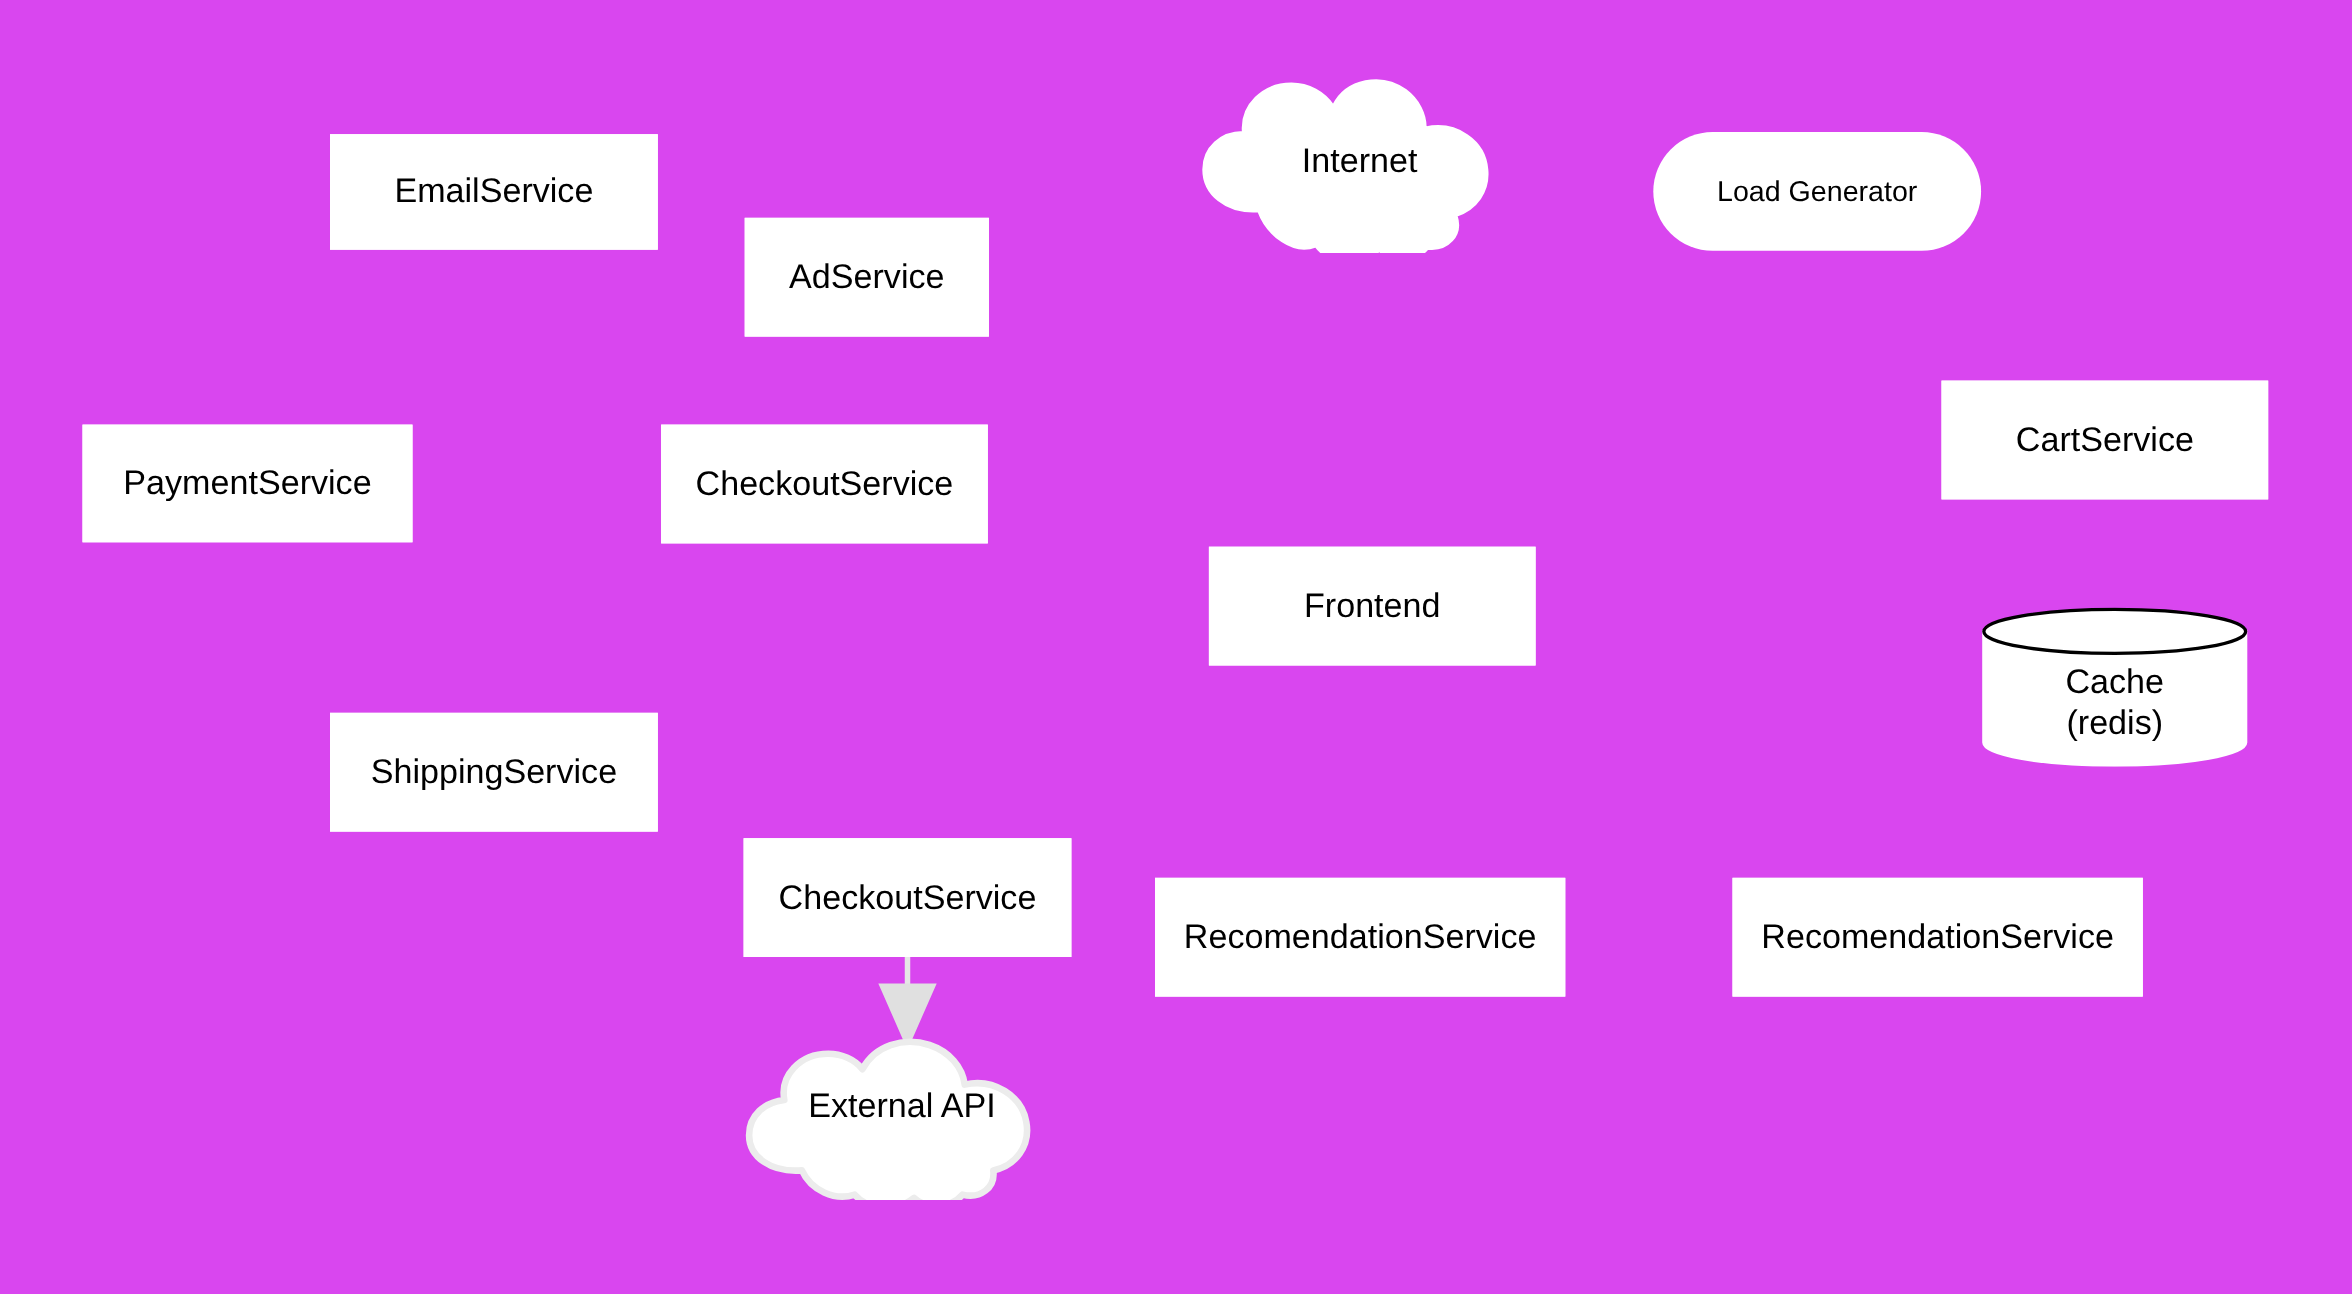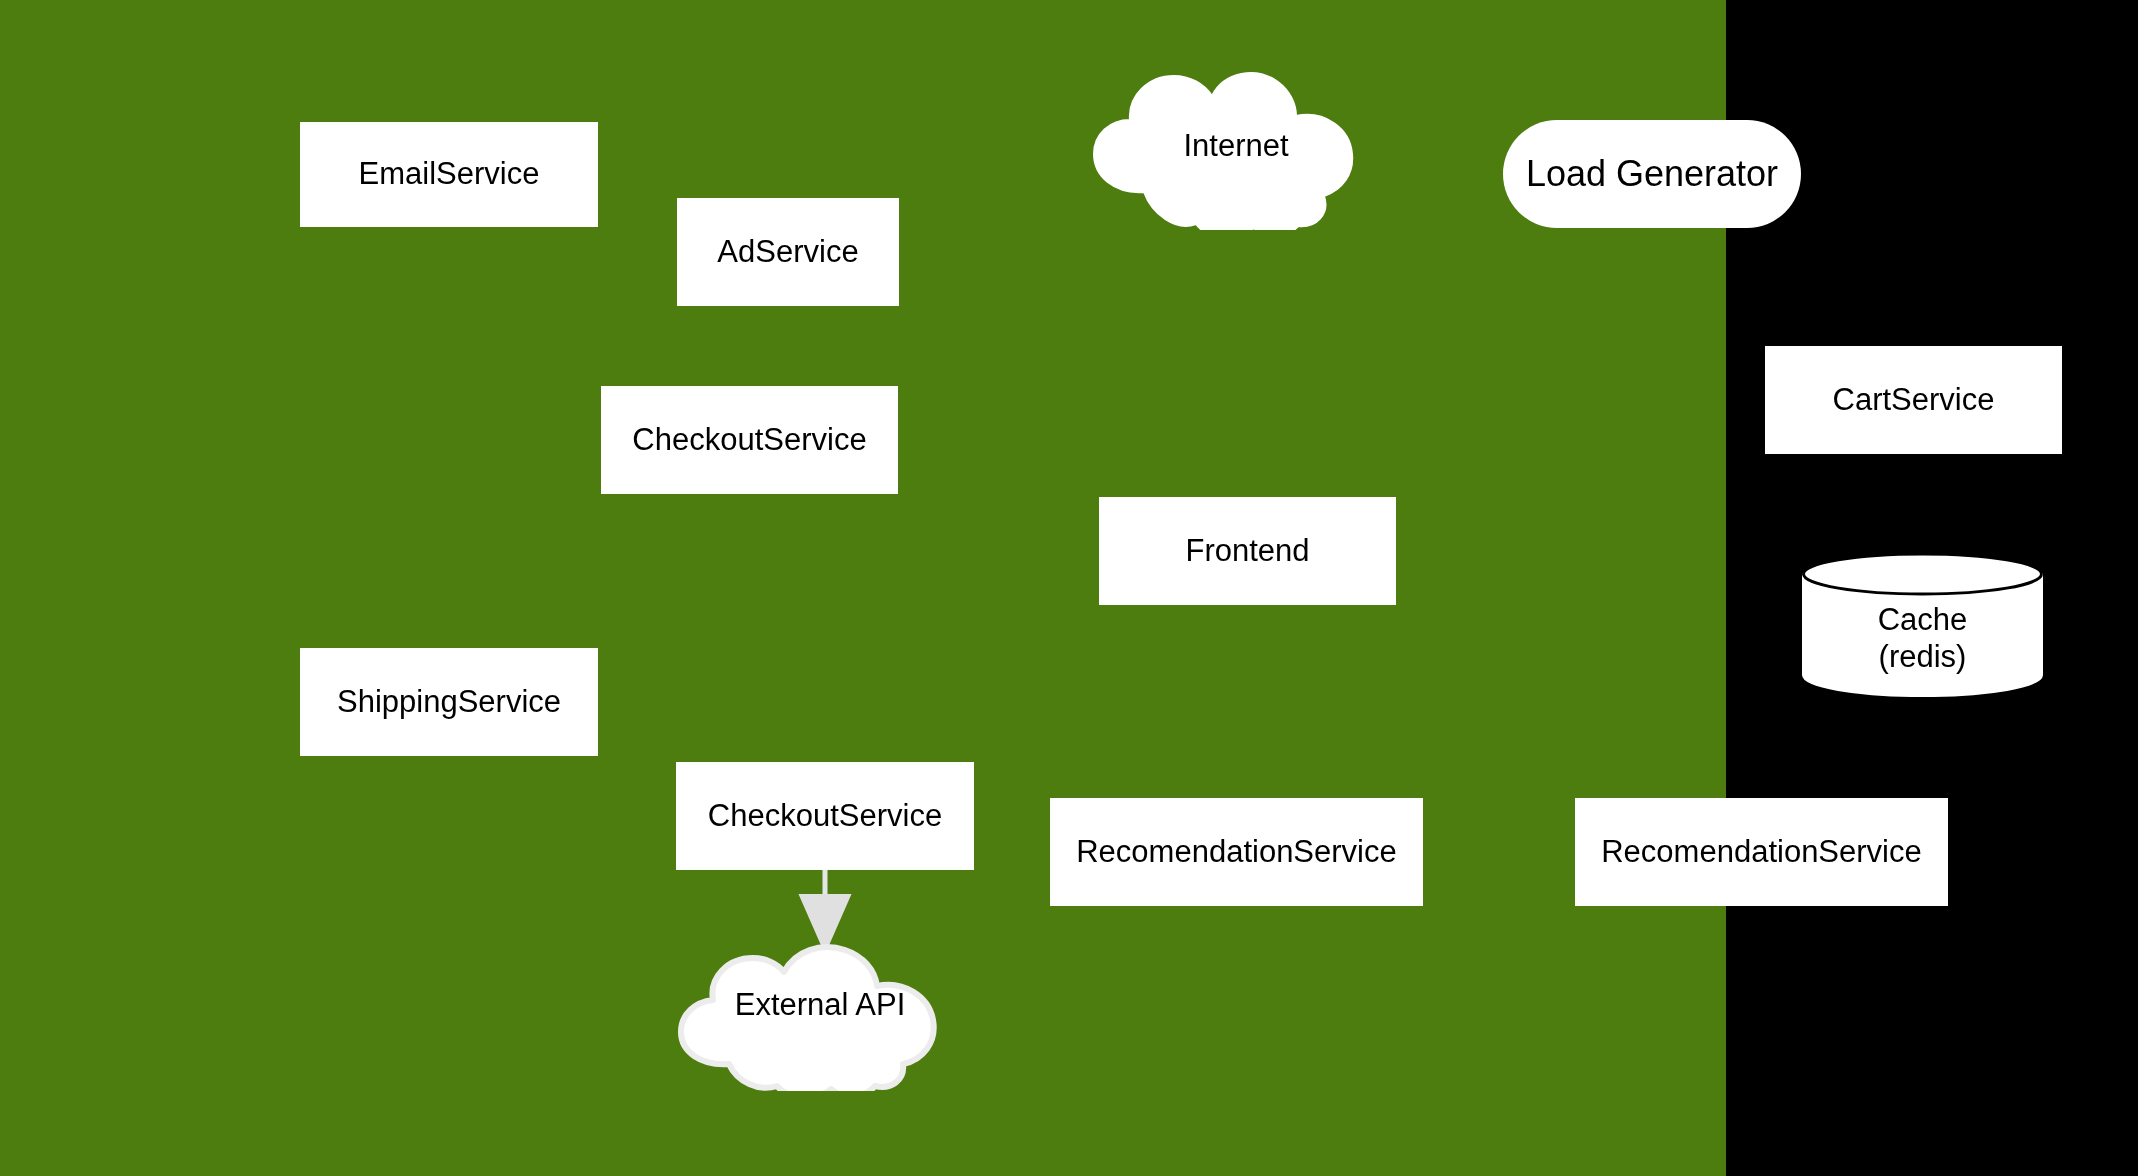--- a/index.html
+++ b/index.html
@@ -9,23 +9,23 @@
     background: #000000;
   }
   body {
     width: 2138px;
     height: 1176px;
     overflow: hidden;
     font-family: "Liberation Sans", sans-serif;
   }
   #canvas {
     position: relative;
-    width: 1726px;
+    width: 2138px;
     height: 1176px;
-    background: #4d7c0f;
+    background: #d946ef;
   }
 
   
   .node {
     position: absolute;
     box-sizing: border-box;
     display: flex;
     align-items: center;
     justify-content: center;
     text-align: center;
@@ -40,21 +40,21 @@
   .box {
     background: #ffffff;
     border: 1px solid #ffffff;
     font-size: 31px;
   }
 
   
   .rounded {
     background: #ffffff;
     border-radius: 54px;
-    font-size: 36px;
+    font-size: 26px;
   }
 
   
   .shape-node {
     background: transparent;
     font-size: 31px;
   }
   .shape-node > svg {
     position: absolute;
     left: 0;
@@ -96,20 +96,23 @@
   </svg>
 
   <div class="node box" style="left:300px; top:122px; width:298px; height:105px;">
     <span class="label">EmailService</span>
   </div>
 
   <div class="node box" style="left:677px; top:198px; width:222px; height:108px;">
     <span class="label">AdService</span>
   </div>
 
+  <div class="node box" style="left:75px; top:386px; width:300px; height:107px;">
+    <span class="label">PaymentService</span>
+  </div>
 
   <div class="node box" style="left:601px; top:386px; width:297px; height:108px;">
     <span class="label">CheckoutService</span>
   </div>
 
   <div class="node box" style="left:300px; top:648px; width:298px; height:108px;">
     <span class="label">ShippingService</span>
   </div>
 
   <div class="node box" style="left:676px; top:762px; width:298px; height:108px;">

